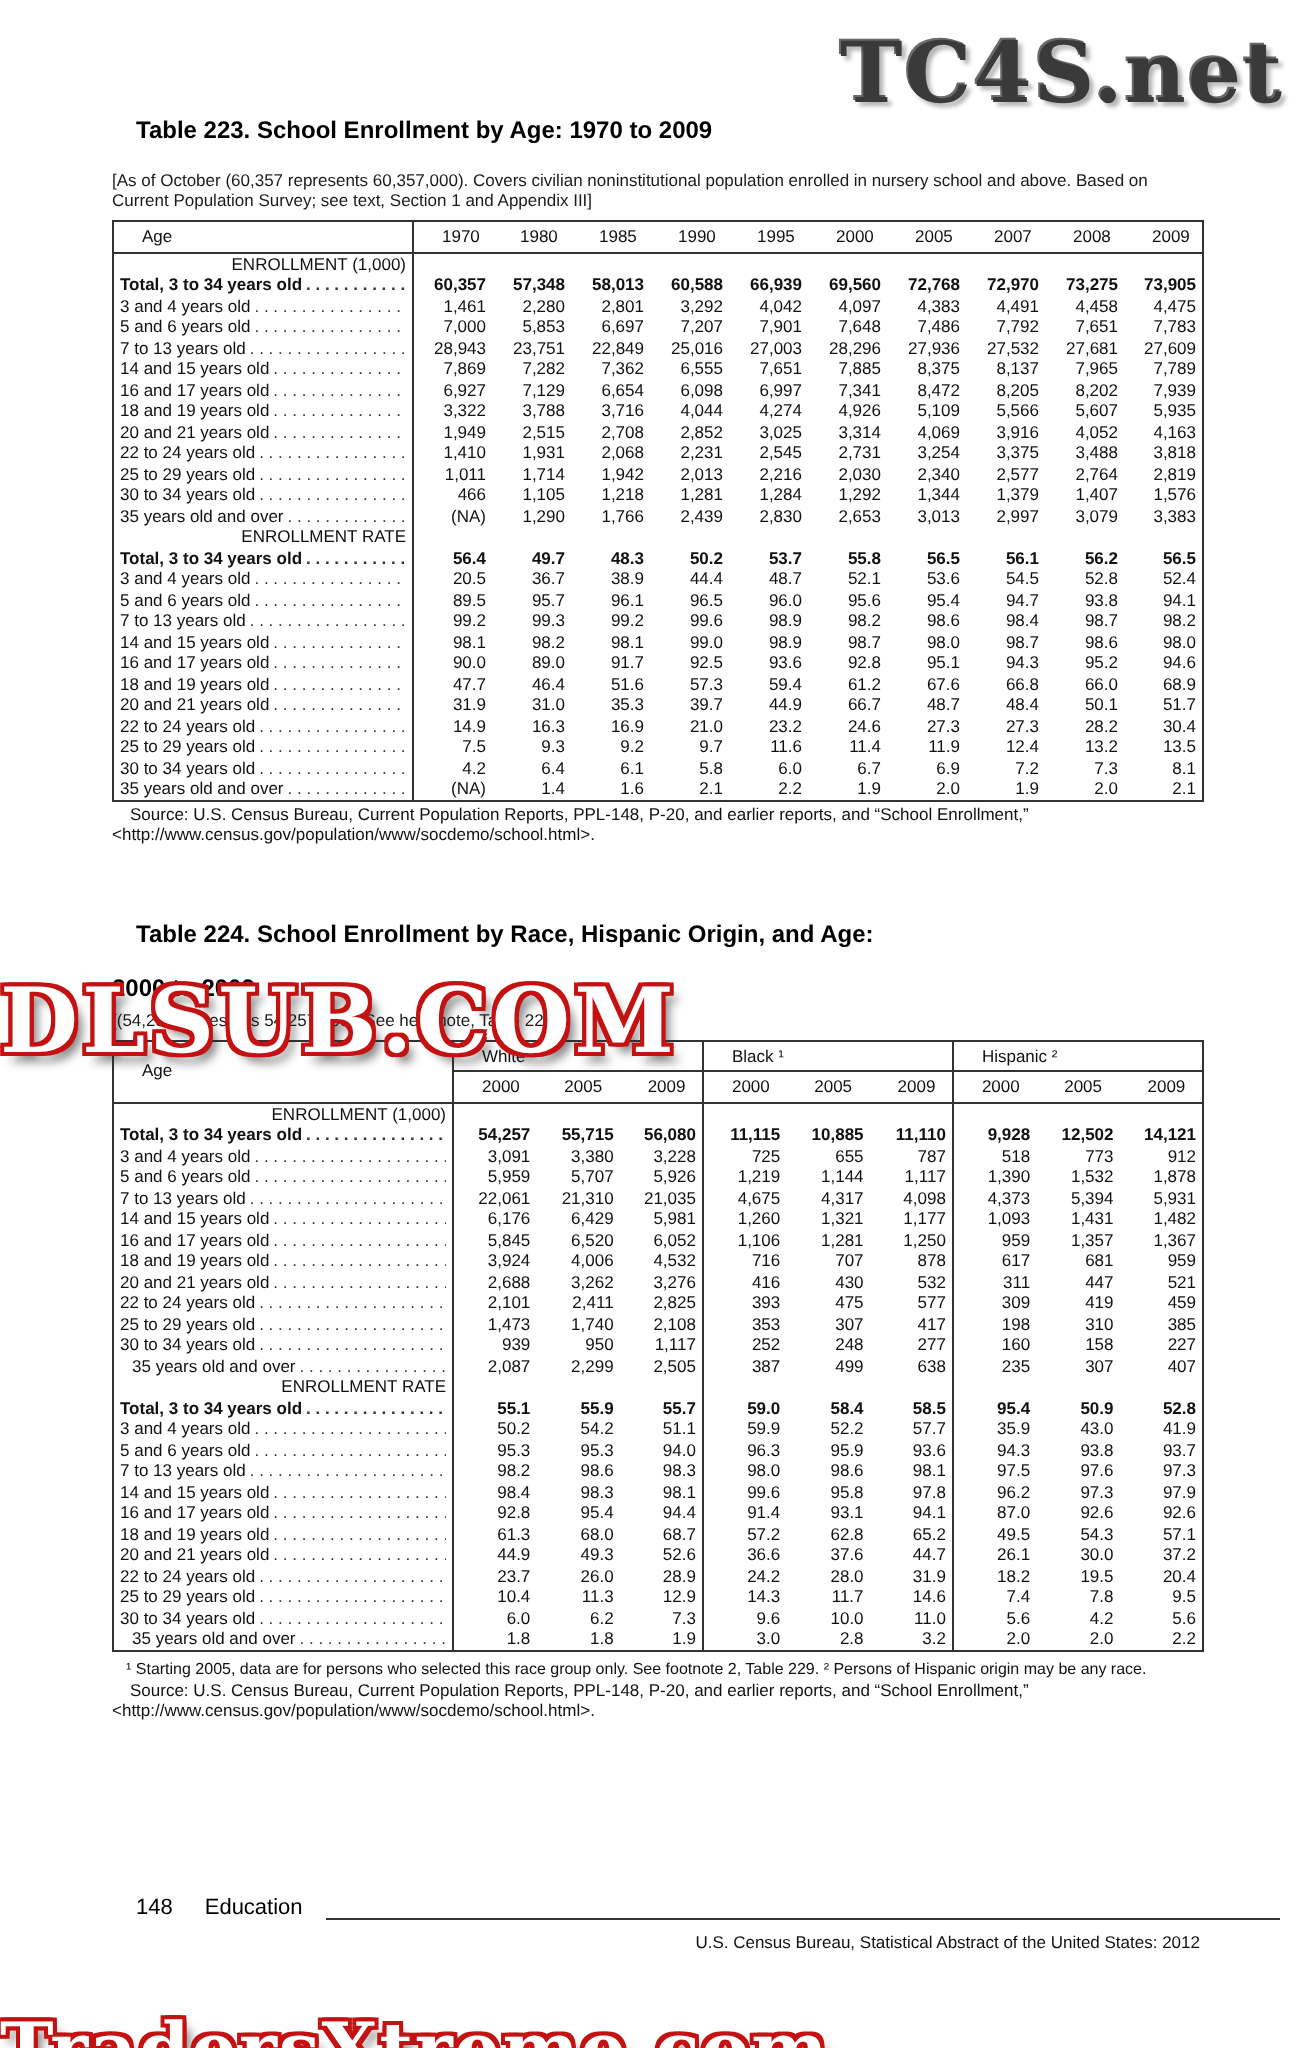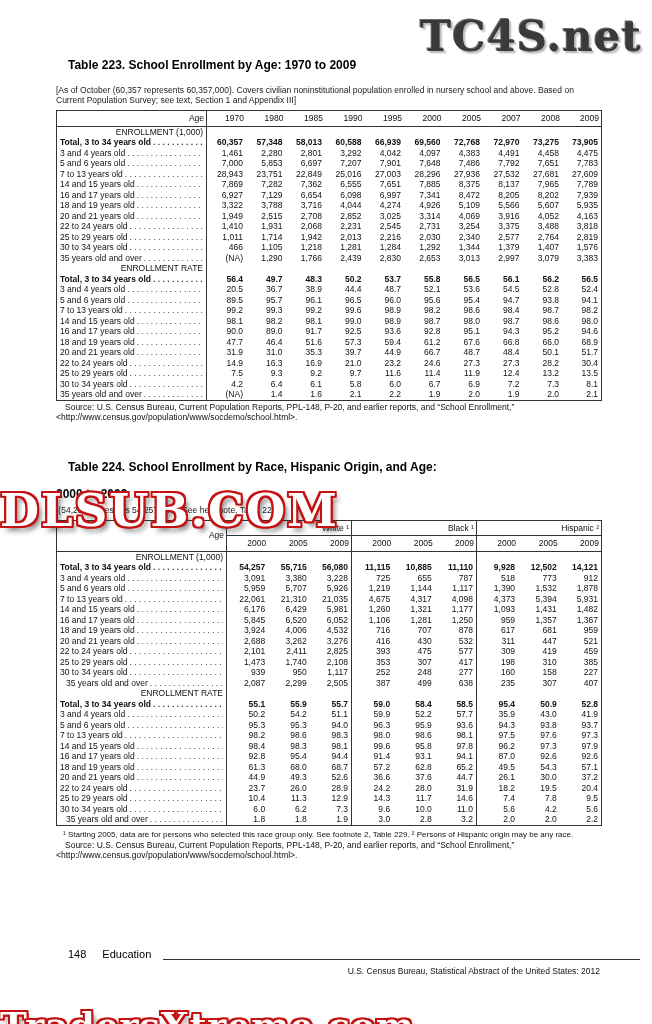--- a/index.html
+++ b/index.html
@@ -10,21 +10,21 @@
   .content{position:absolute;left:56px;top:46px;width:546px}
   .t-title{font-size:12px;font-weight:bold;line-height:15px;margin:12px;color:#000}
   .t-title2{font-size:12px;font-weight:bold;line-height:15px;margin:0;color:#000}
   .headnote{font-size:8.5px;line-height:10px;margin:3px 0 0 0;color:#1a1a1a}
   .tbl-wrap{margin-top:5px}
   table.tbl{border-collapse:collapse;width:100%;table-layout:fixed;border:1px solid #333}
   table.tbl th,table.tbl td{
     font-size:8.5px;line-height:10.5px;padding:0 3px;white-space:nowrap;overflow:hidden;
     font-weight:normal;color:#111;
   }
-  table.tbl thead th{border-bottom:1px solid #333;text-align:right;vertical-align:middle;padding:2px 2px}
+  table.tbl thead th{border-bottom:1px solid #333;text-align:left;vertical-align:middle;padding:2px 14px}
   .stub{border-right:1px solid #333}
   .gsep{border-right:1px solid #333}
   td.num{text-align:right;padding-right:5px}
   tr.bold td{font-weight:bold}
   td.section-cell{text-align:right;padding-top:3px;padding-bottom:1px}
   .lab{display:flex}
   .txt{white-space:nowrap}
   .dots{flex:1;overflow:hidden;white-space:nowrap;margin-left:2px;color:#333}
   .indent .lab{padding-left:6px}
   .note{font-size:8.5px;margin:3px 0 0 0;padding-left:10px}

